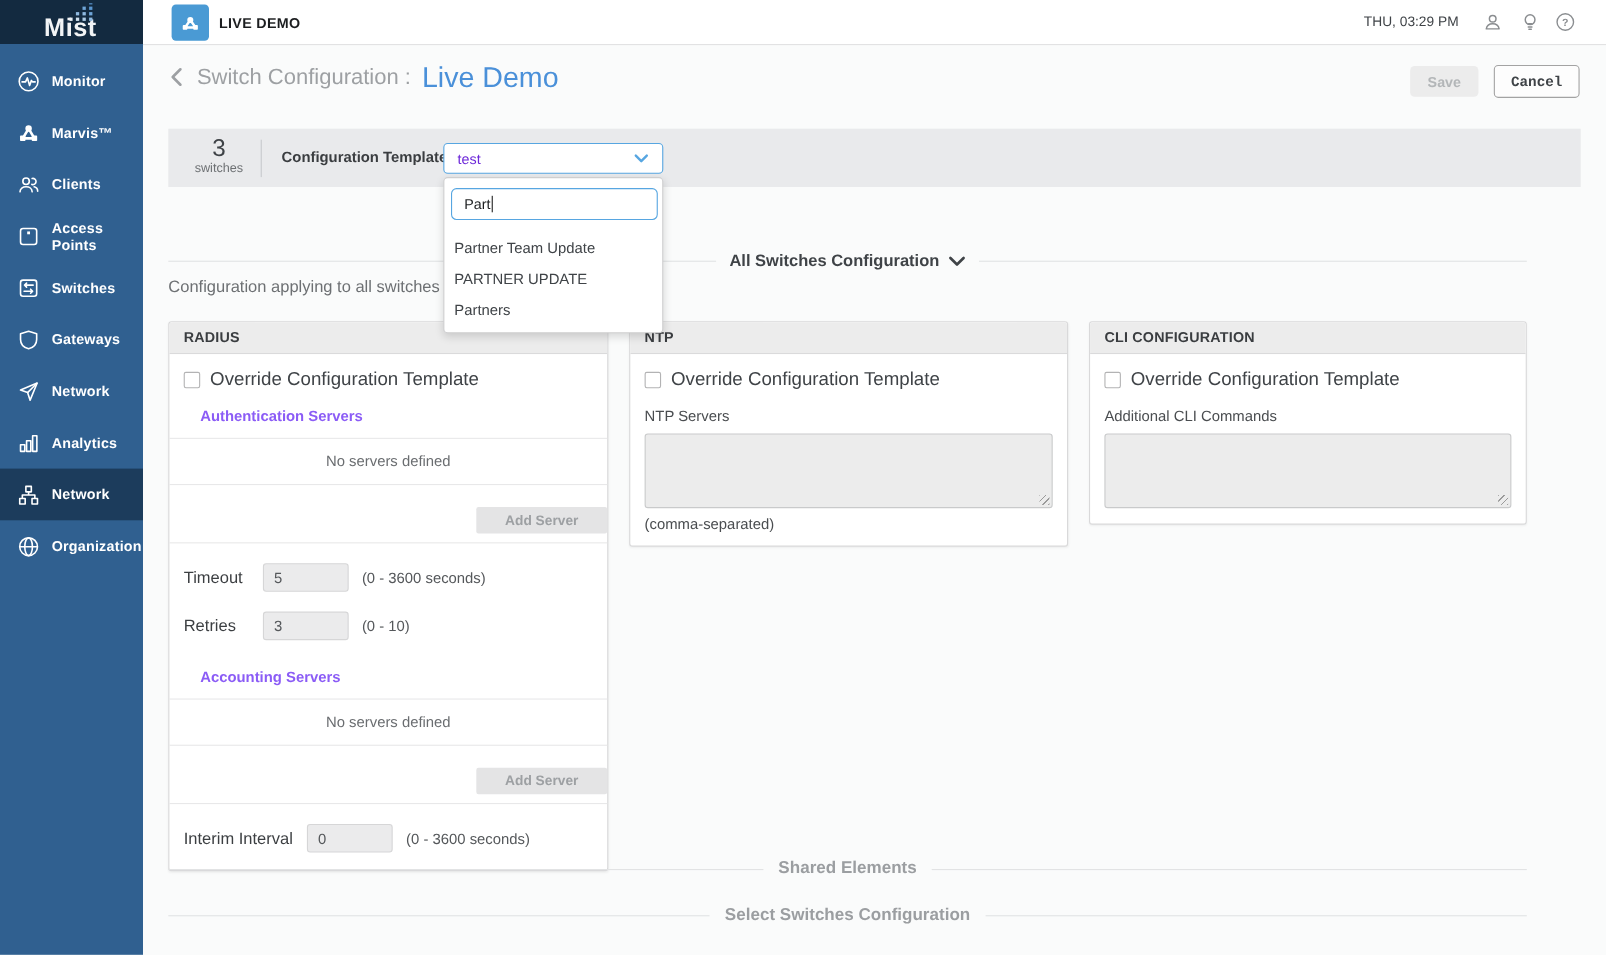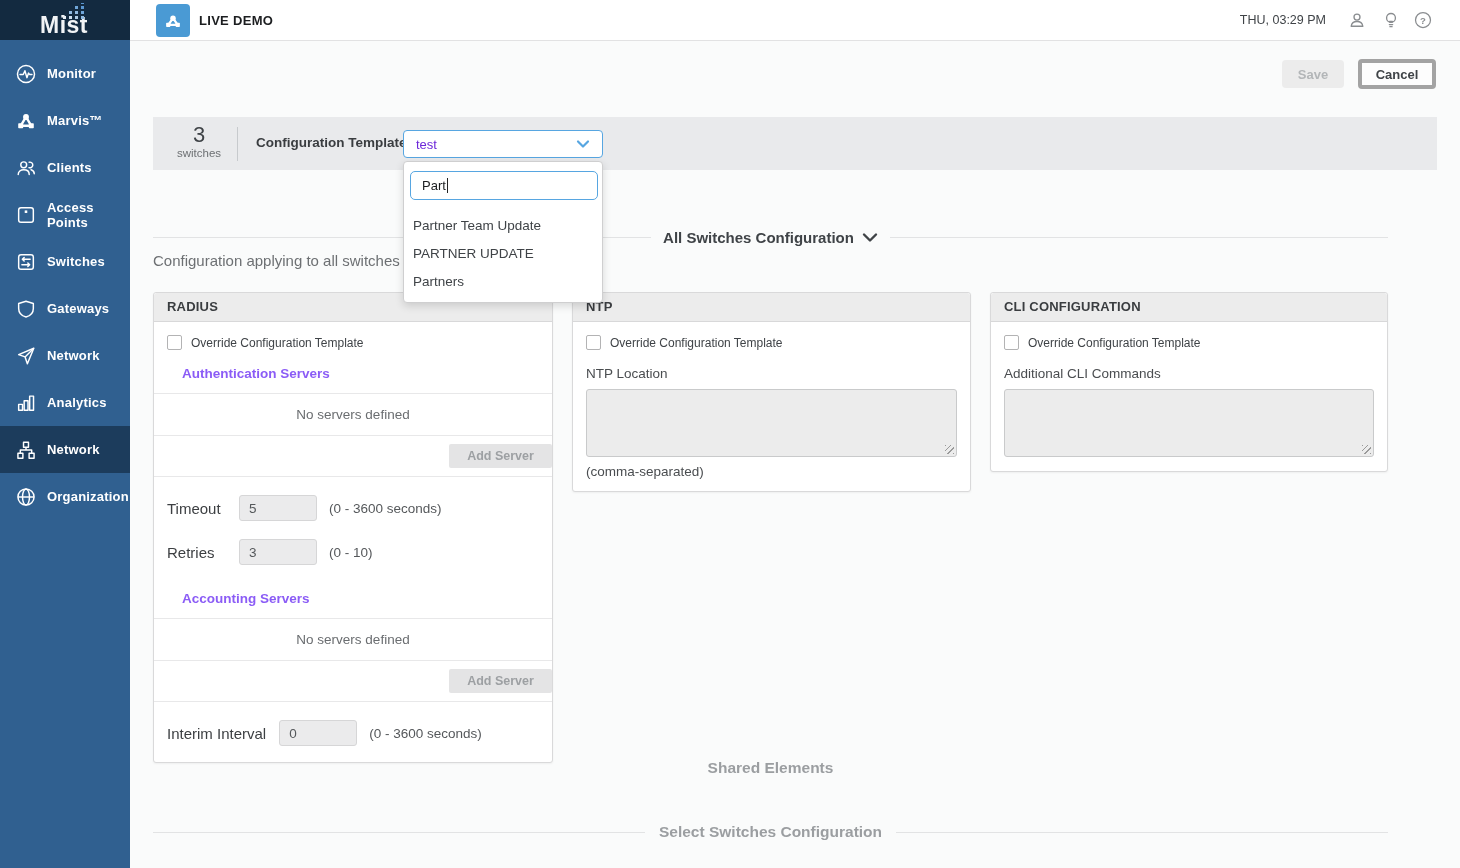--- a/index.html
+++ b/index.html
@@ -27,21 +27,21 @@
 
   
   .main { position:absolute; left:130px; top:41px; width:1330px; height:827px; background:#fafbfb; }
 
   .page-head { position:absolute; left:23px; top:14px; width:1283px; height:46px; }
   .head-left { display:flex; align-items:center; }
   .back-ic { margin-right:10px; margin-top:4px; cursor:pointer; }
   .breadcrumb { font-size:20px; color:#9da0a3; }
   .page-title { font-size:26px; color:#4a90d9; margin-left:10px; }
   .btn-save { position:absolute; right:92px; top:5px; width:62px; height:28px; background:#ececec; color:#b3b6b8; border:none; border-radius:4px; font-size:13px; font-weight:700; font-family:"Liberation Sans",sans-serif; }
-  .btn-cancel { position:absolute; right:0; top:4px; width:78px; height:30px; background:#fdfdfd; color:#3f4347; border:4px solid #a3a3a3; border-radius:4px; font-size:13px; font-weight:700; font-family:Liberation Sans, sans-serif; cursor:pointer; }
+  .btn-cancel { position:absolute; right:0; top:4px; width:78px; height:30px; background:#fdfdfd; color:#3f4347; border:1px solid #a3a3a3; border-radius:4px; font-size:13px; font-weight:700; font-family:Liberation Mono, monospace; cursor:pointer; }
 
   .summary-bar { position:absolute; left:23px; top:76px; width:1284px; height:53px; background:#e9eaec; }
   .count-wrap { position:absolute; left:20px; top:6px; width:52px; text-align:center; }
   .count-num { font-size:22px; color:#3f4347; line-height:24px; }
   .count-unit { font-size:11.5px; color:#6d7073; }
   .v-div { position:absolute; left:84px; top:10px; width:1px; height:34px; background:#c7cacd; }
   .tpl-label { position:absolute; left:103px; top:18px; font-size:13.5px; font-weight:700; color:#3a3d40; }
   .tpl-select { position:absolute; left:250px; top:13px; width:200px; height:28px; background:#ffffff; border:1px solid #57a6e1; border-radius:4px; display:flex; align-items:center; padding:0 12px; cursor:pointer; }
   .tpl-select .val { font-size:13px; color:#6d28d9; flex:1; }
 
@@ -51,37 +51,37 @@
   .dd-options { position:absolute; left:0; top:50px; width:100%; }
   .dd-option { height:28px; line-height:28px; padding:0 9px; font-size:13.5px; color:#3f4347; cursor:pointer; white-space:nowrap; }
 
   .section-divider { position:absolute; display:flex; align-items:center;justify-content:center; }
   .section-divider .line { flex:1; height:1px; background:#e2e3e4; }
   .sd-all { left:23px; top:181px; width:1235px; height:30px; }
   .sd-all .label { margin:0 12px; font-size:15px; font-weight:700; color:#3f4347; display:flex; align-items:center; cursor:pointer; }
   .sd-all .label svg { margin-left:8px; }
   .sd-gray { height:30px; }
   .sd-gray .label { margin:0 14px; font-size:15.5px; font-weight:700; color:#9b9ea1; }
-  .sd-shared { left:23px; top:712px; width:1235px;flex-direction:column; }
+  .sd-shared { left:23px; top:734px; width:1235px; }
   .sd-select { left:23px; top:776px; width:1235px; }
 
   .config-desc { position:absolute; left:23px; top:211px; font-size:15px; color:#6d7073; }
 
   
   .panel { position:absolute; top:251px; background:#ffffff; border:1px solid #d9d9da; border-radius:3px; box-shadow:0 1px 2px rgba(0,0,0,0.05); }
   .p-radius { left:23px; width:400px; }
   .p-ntp { left:442px; width:399px; }
   .p-cli { left:860px; width:398px; }
   .panel-header { height:29px; line-height:28px; padding:0 13px; background:#ececec; border-bottom:1px solid #d8d8d9; font-size:13px; font-weight:700; color:#3a3d40; border-radius:3px 3px 0 0; letter-spacing:0.2px; }
-  .check-row { margin:13px 13px 0; display:flex; align-items:center; font-size:12px; color:#3f4347; cursor:pointer; }
+  .check-row { margin:13px 13px 0; display:flex; align-items:center; font-size:17px; color:#3f4347; cursor:pointer; }
   .checkbox { width:15px; height:15px; border:1px solid #b3b3b4; border-radius:2px; background:#fff; margin-right:9px; flex:0 0 15px; }
   .sub-label { margin:16px 28px 0; font-weight:700; font-size:13.5px; color:#8b5cf6; }
   .server-list { margin-top:12px; border-top:1px solid #e8e8e9; border-bottom:1px solid #e8e8e9; padding:13px 0; text-align:center; color:#6a6d70; font-size:13.5px; }
   .add-row { border-bottom:1px solid #e8e8e9; text-align:right; padding:8px 0; }
-  .add-btn { width:103px; height:24px; background:#e4e4e5; color:#9da0a3; font-weight:700; font-size:12.5px; border:none; border-radius:2px; font-family:"Liberation Sans",sans-serif; }
+  .add-btn { width:119px; height:24px; background:#e4e4e5; color:#9da0a3; font-weight:700; font-size:12.5px; border:none; border-radius:2px; font-family:"Liberation Sans",sans-serif;margin-top:12px; }
   .field-row { display:flex; align-items:center; margin:18px 13px 0; font-size:15px; color:#3c3f42; }
   .field-row .flabel { width:62px; text-align:left; margin-right:10px; }
   .num-input { width:78px; height:26px; background:#ebebec; border:1px solid #d6d6d7; border-radius:3px; padding:0 9px; font-size:13.5px; color:#55585b; display:flex; align-items:center; }
   .fhint { margin-left:12px; font-size:13.5px; color:#55585b; }
   .interim-row { display:flex; align-items:center; margin:18px 13px 16px; font-size:15px; color:#3c3f42; }
   .interim-row .num-input { margin-left:13px; }
   .ta-label { margin:16px 13px 8px; font-size:13.5px; color:#4a4d50; }
   .textarea { position:relative; margin:0 13px; height:68px; background:#ececec; border:1px solid #c9cacb; border-radius:3px; }
   .resize-handle { position:absolute; right:2px; bottom:2px; width:9px; height:9px;
     background:repeating-linear-gradient(315deg, #9a9a9a 0 1px, transparent 1px 4px); cursor:nwse-resize; }
@@ -250,20 +250,29 @@
       <svg width="20" height="20" viewBox="0 0 24 24" fill="none" stroke="#8a8d90" stroke-width="1.5">
         <circle cx="12" cy="12" r="9"></circle>
         <text x="12" y="16.2" text-anchor="middle" font-size="11.5" font-family="Liberation Sans, sans-serif" fill="#8a8d90" stroke="none" font-weight="bold">?</text>
       </svg>
     </span>
   </div>
 
   <div class="main">
 
     <div class="page-head">
+      <div class="head-left">
+        <span class="back-ic">
+          <svg width="16" height="20" viewBox="0 0 16 20" fill="none" stroke="#9da0a3" stroke-width="2.4" stroke-linecap="round" stroke-linejoin="round">
+            <path d="M11 3 L4 10 L11 17"></path>
+          </svg>
+        </span>
+        <span class="breadcrumb">Switch Configuration :</span>
+        <span class="page-title">Live Demo</span>
+      </div>
       <button class="btn-save" disabled="">Save</button>
       <button class="btn-cancel">Cancel</button>
     </div>
 
     <div class="summary-bar">
       <div class="count-wrap">
         <div class="count-num">3</div>
         <div class="count-unit">switches</div>
       </div>
       <div class="v-div"></div>
@@ -323,21 +332,21 @@
         <span class="fhint">(0 - 3600 seconds)</span>
       </div>
     </div>
 
     <div class="panel p-ntp">
       <div class="panel-header">NTP</div>
       <div class="check-row">
         <span class="checkbox"></span>
         <span>Override Configuration Template</span>
       </div>
-      <div class="ta-label">NTP Location</div>
+      <div class="ta-label">NTP Servers</div>
       <div class="textarea">
         <span></span>
         <span class="resize-handle"></span>
       </div>
       <div class="ta-hint">(comma-separated)</div>
     </div>
 
     <div class="panel p-cli">
       <div class="panel-header">CLI CONFIGURATION</div>
       <div class="check-row">

